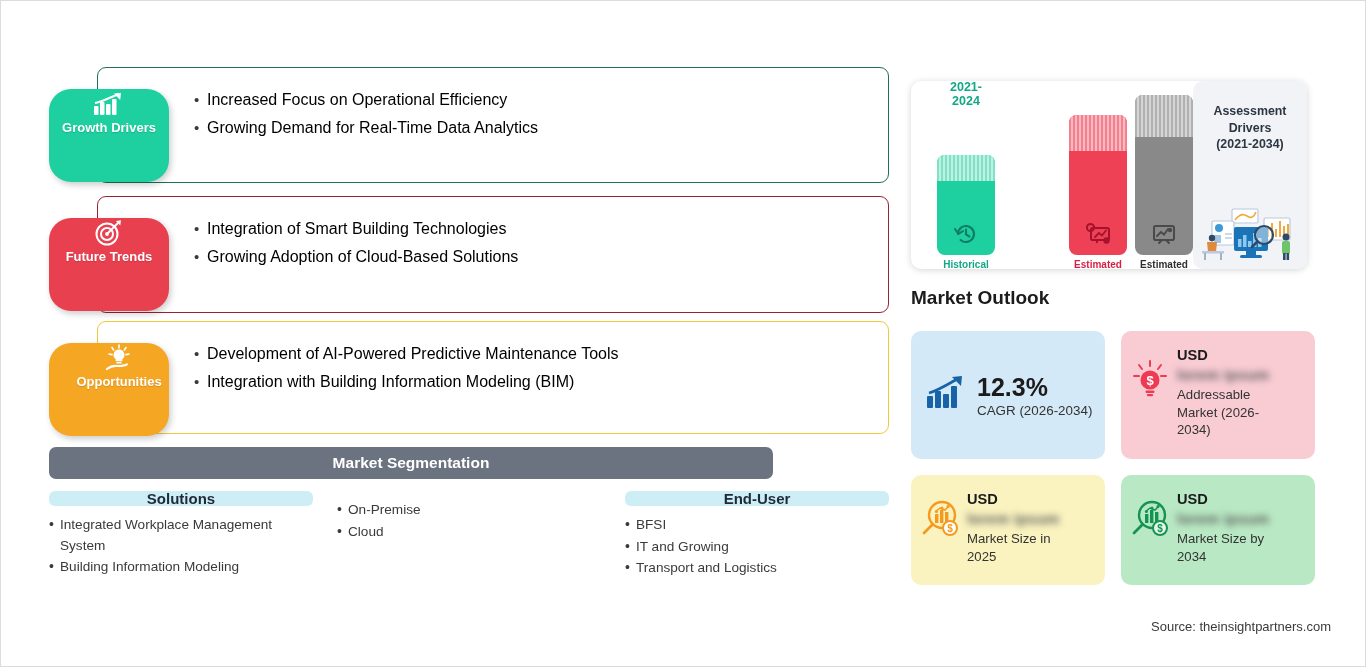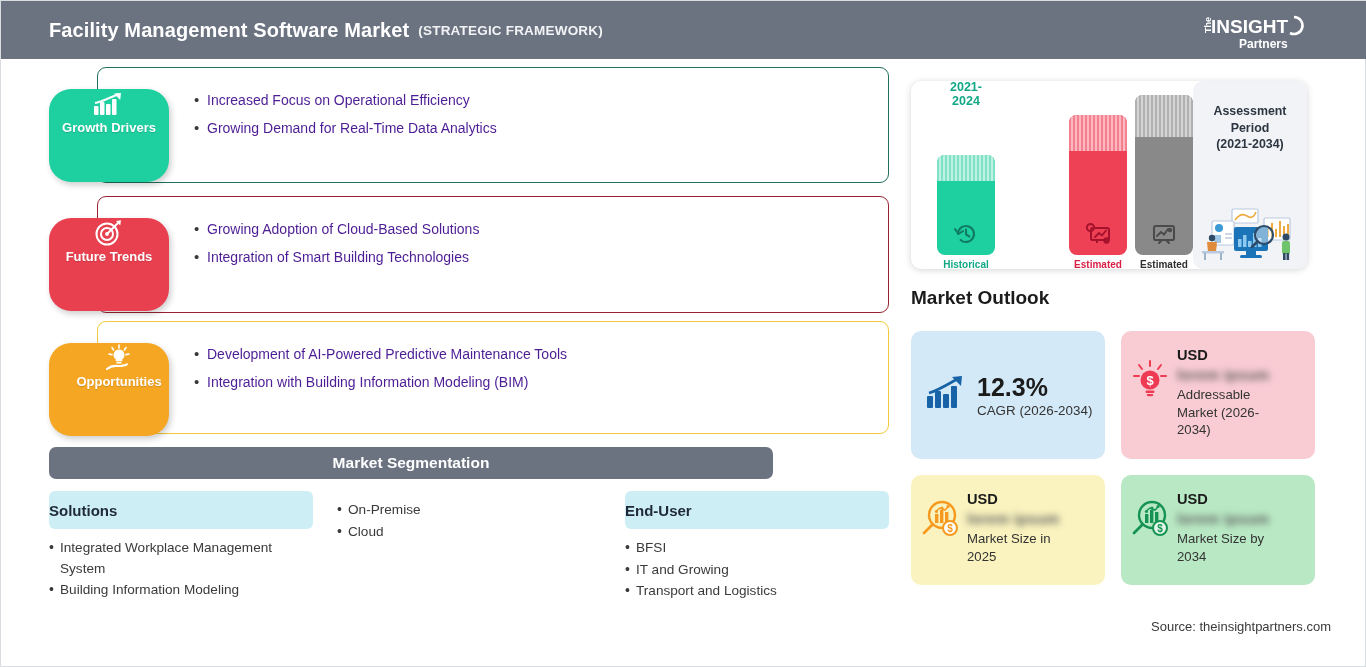--- a/index.html
+++ b/index.html
@@ -49,21 +49,21 @@
   .strip .box {
     position: absolute; left: 0; top: 0;
     width: 792px;
     border-radius: 9px;
     background: #ffffff;
   }
   .box-inner { padding: 18px 0 18px 96px; }
   .bullets { list-style: none; }
   .bullets li {
     position: relative;
-    font-size: 14px; color: #4c1d95;
+    font-size: 16px; color: #000000;
     line-height: 28px;
     padding-left: 13px;
   }
   .bullets li::before {
     content: "\2022";
     position: absolute; left: 0; top: 0;
     color: #3a3a3a; font-size: 15px;
   }
 
   .badge {
@@ -90,22 +90,22 @@
     background: #6b7280; border-radius: 7px;
     color: #fff; font-size: 15.5px; font-weight: bold;
     display: flex; align-items: center; justify-content: center;
   }
   .seg-cols {
     position: absolute; left: 48px; width: 840px;
     display: flex; gap: 24px;
   }
   .seg-col { width: 264px; }
   .seg-head {
-    height: 38px; background: #cdeef5; border-radius: 6px;
-    display: flex; align-items: center; 
+    height: 15px; background: #cdeef5; border-radius: 6px;
+    display: flex; align-items: center; justify-content: center;
     color: #1f2937; font-size: 15px; font-weight: bold;
   }
   .seg-list { list-style: none; margin-top: 9px; }
   .seg-list li {
     position: relative;
     padding-left: 11px;
     font-size: 13.6px; color: #3a3a3a; line-height: 20.5px;
     margin-bottom: 1px;
   }
   .seg-list li::before {
@@ -189,31 +189,20 @@
   .source {
     position: absolute; right: 36px; top: 560px;
     font-size: 13px; color: #3a3a3a;
   }
 </style>
 </head>
 <body>
 
 <div id="page">
 
-  <div class="header">
-    <div class="header-title">Facility Management Software Market</div>
-    <div class="header-sub">(STRATEGIC FRAMEWORK)</div>
-
-    <svg class="logo" viewBox="0 0 116 44">
-      <text x="6" y="22" fill="#ffffff" font-family="Liberation Sans, sans-serif" font-size="9" font-weight="bold" transform="rotate(-90 12 18)">The</text>
-      <text x="16" y="24" fill="#ffffff" font-family="Liberation Sans, sans-serif" font-size="19" font-weight="bold">INSIGHT</text>
-      <path d="M99 8 a8.5 8.5 0 1 1 -4 16" fill="none" stroke="#ffffff" stroke-width="2.6"></path>
-      <text x="44" y="39" fill="#ffffff" font-family="Liberation Sans, sans-serif" font-size="12" font-weight="bold">Partners</text>
-    </svg>
-  </div>
 
   <div class="left">
 
     <div class="strip" style="top:8px;">
       <div class="box" style="height:116px;border:1px solid #1f6f5c;">
         <div class="box-inner">
           <ul class="bullets">
             <li>Increased Focus on Operational Efficiency</li>
             <li>Growing Demand for Real-Time Data Analytics</li>
           </ul>
@@ -231,22 +220,22 @@
           </svg>
         </span>
         <span class="lbl">Growth Drivers</span>
       </div>
     </div>
 
     <div class="strip" style="top:137px;">
       <div class="box" style="height:117px;border:1px solid #9b2232;">
         <div class="box-inner">
           <ul class="bullets">
+            <li>Integration of Smart Building Technologies</li>
             <li>Growing Adoption of Cloud-Based Solutions</li>
-            <li>Integration of Smart Building Technologies</li>
           </ul>
         </div>
       </div>
       <div class="badge" style="left:-48px; top:22px; background:#e8404f;">
         <span class="ico">
           <svg width="30" height="28" viewBox="0 0 30 28">
             <circle cx="13" cy="15" r="10.5" fill="none" stroke="#fff" stroke-width="2"></circle>
             <circle cx="13" cy="15" r="6" fill="none" stroke="#fff" stroke-width="2"></circle>
             <circle cx="13" cy="15" r="1.9" fill="#fff"></circle>
             <path d="M13 15 L25 3" stroke="#fff" stroke-width="2"></path>
@@ -388,21 +377,21 @@
             <span>Estimated</span><br>
             
           </div>
         </div>
 
       </div>
 
       <div class="assess-right">
         <div class="txt">
           <div>Assessment</div>
-          <div>Period</div>
+          <div>Drivers</div>
           <div class="yrs">(2021-2034)</div>
         </div>
         <svg width="108" height="74" viewBox="0 0 108 74" style="position:absolute;bottom:4px;left:3px;">
           <rect x="36" y="18" width="26" height="14" rx="1.5" fill="#fff" stroke="#b9c9df" stroke-width="1.2"></rect>
           <path d="M39 29 q6-8 12-4 t9-4" fill="none" stroke="#f0a93c" stroke-width="1.6"></path>
           <rect x="16" y="30" width="22" height="24" rx="1.5" fill="#fff" stroke="#b9c9df" stroke-width="1.2"></rect>
           <circle cx="23" cy="37" r="4" fill="#3d9ad6"></circle>
           <rect x="29" y="42" width="7" height="2" fill="#cfd9e6"></rect>
           <rect x="29" y="46" width="7" height="2" fill="#cfd9e6"></rect>
           <rect x="18" y="44" width="7" height="8" fill="#9fc6e6"></rect>

